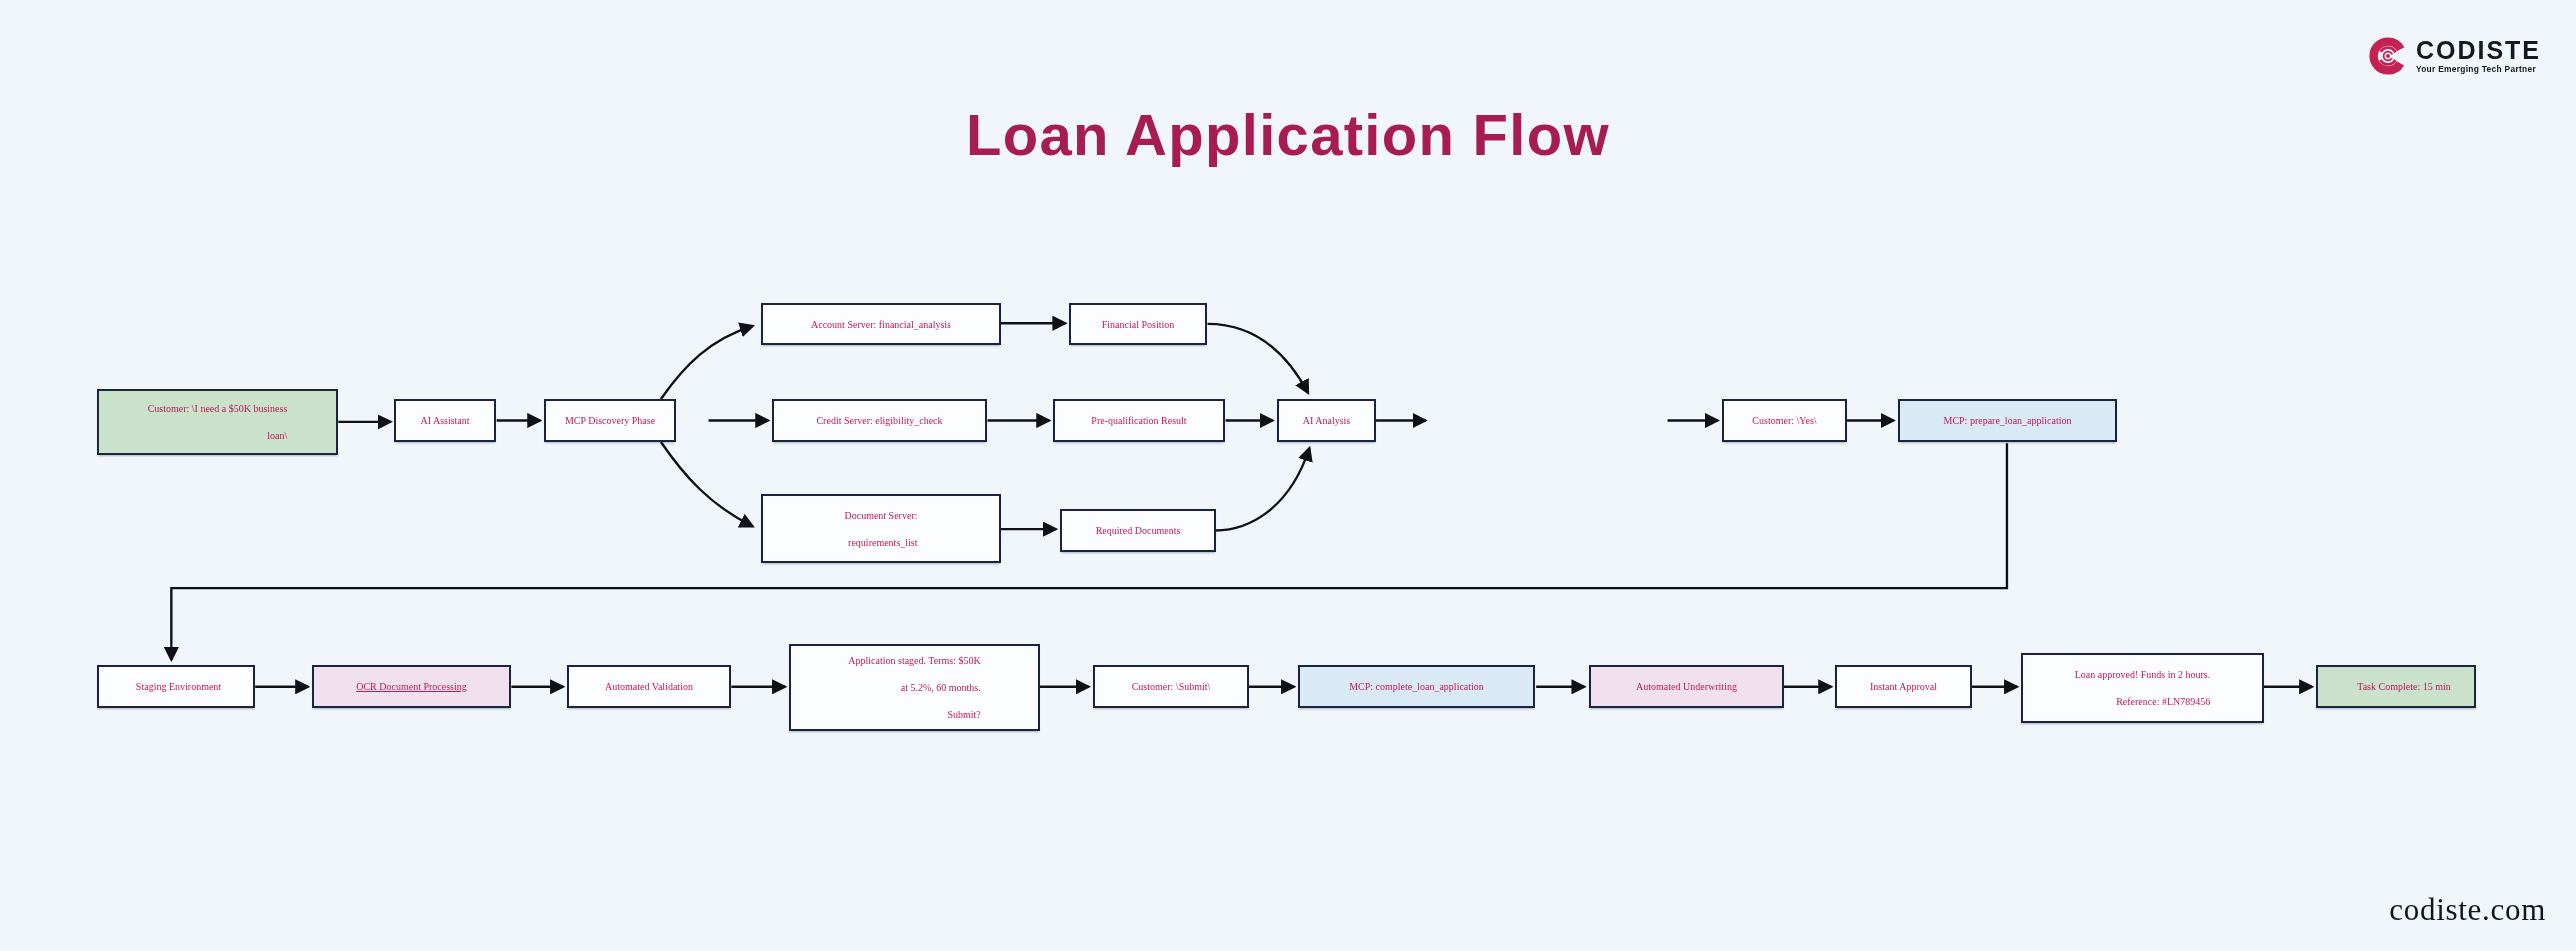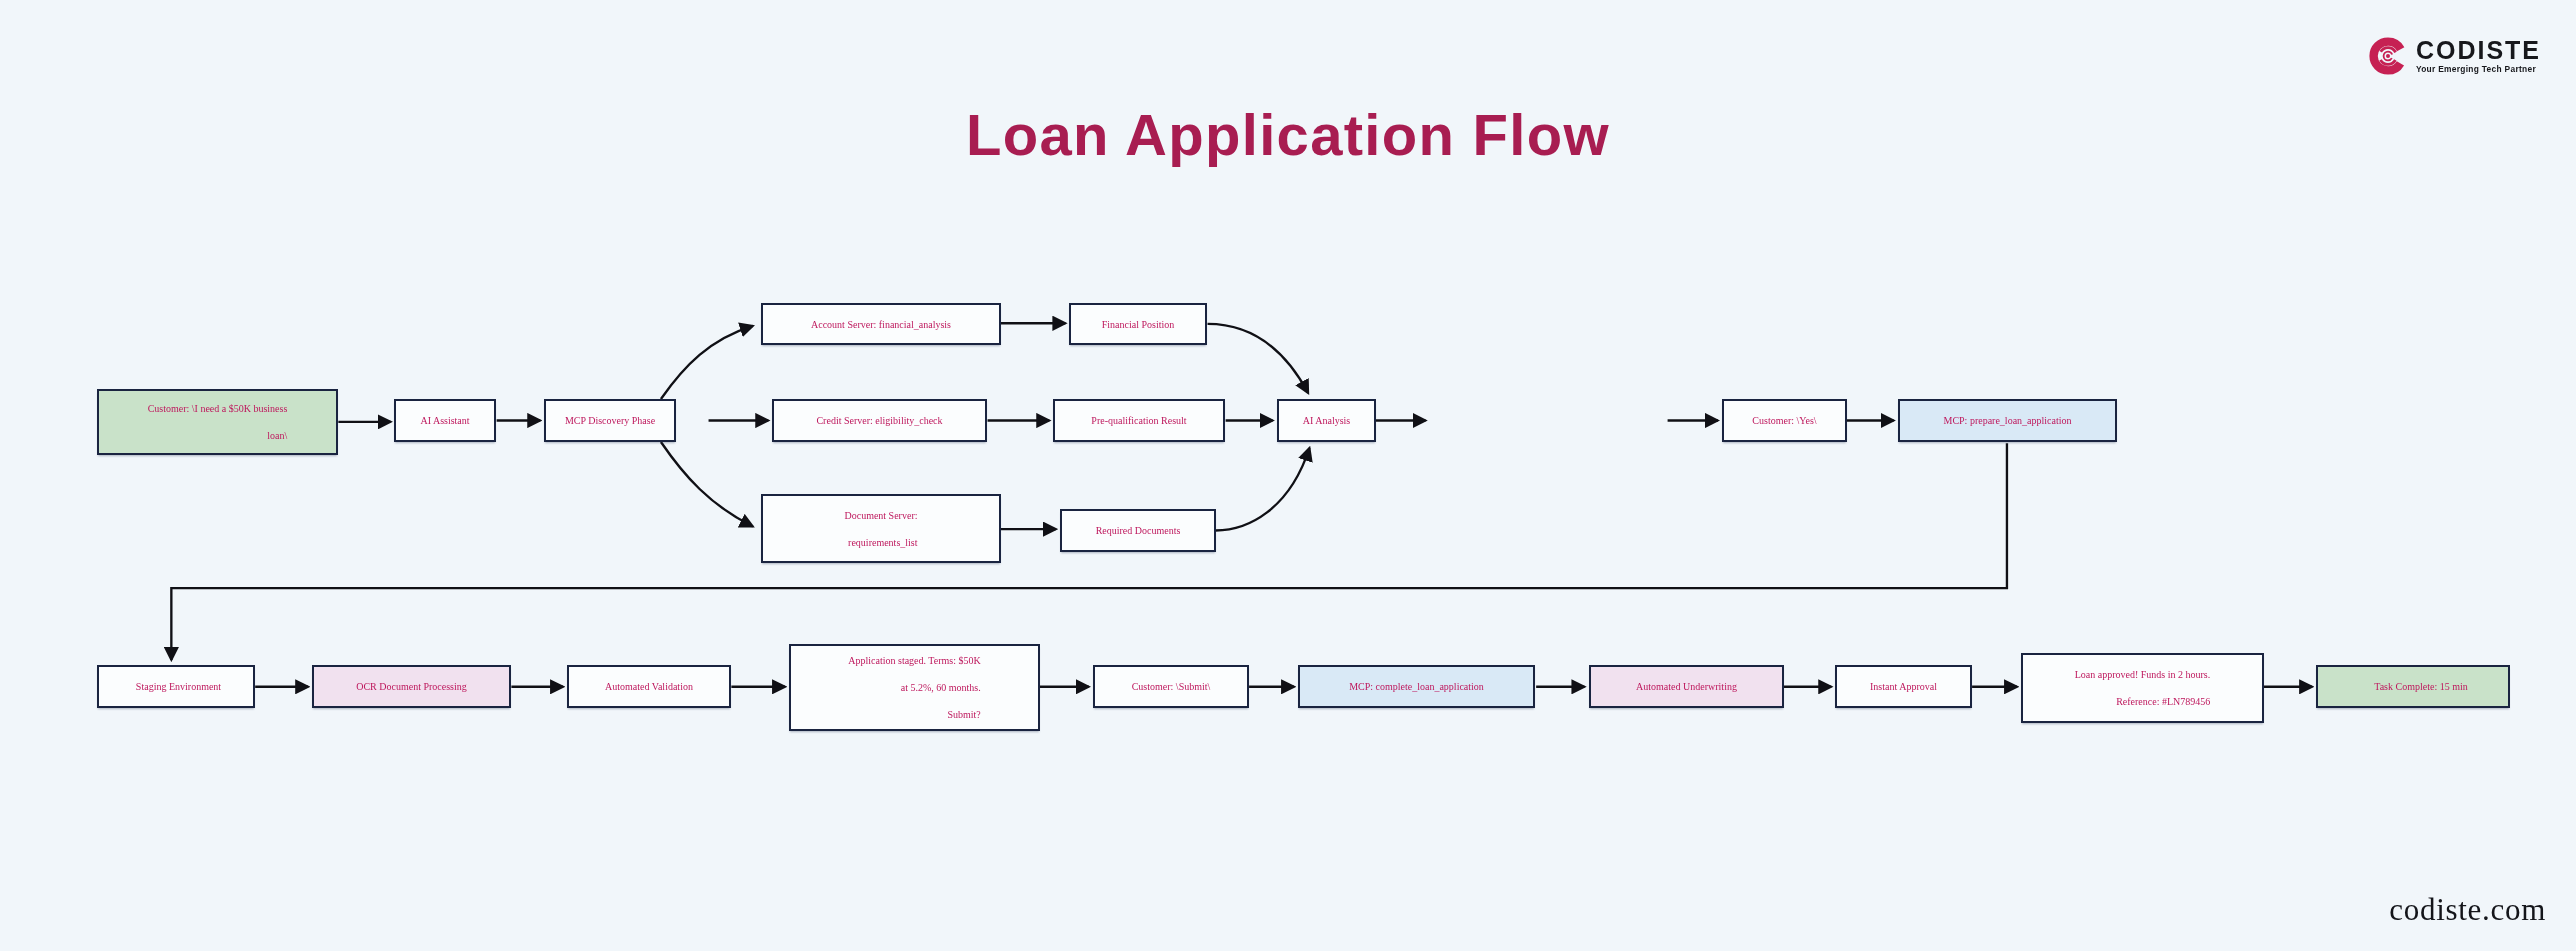--- a/index.html
+++ b/index.html
@@ -143,28 +143,28 @@
   <div class="node" style="left:1069px; top:303px; width:138px; height:42px;">Financial Position</div>
   <div class="node" style="left:772px; top:399px; width:215px; height:43px;">Credit Server: eligibility_check</div>
   <div class="node" style="left:1053px; top:399px; width:172px; height:43px;">Pre-qualification Result</div>
   <div class="node" style="left:761px; top:494px; width:240px; height:69px;">Document Server:
 requirements_list</div>
   <div class="node" style="left:1060px; top:509px; width:156px; height:43px;">Required Documents</div>
   <div class="node" style="left:1277px; top:399px; width:99px; height:43px;">AI Analysis</div>
   <div class="node" style="left:1722px; top:399px; width:125px; height:43px;">Customer: \Yes\</div>
   <div class="node blue" style="left:1898px; top:399px; width:219px; height:43px;">MCP: prepare_loan_application</div>
   <div class="node" style="left:97px;  top:665px; width:158px; height:43px;padding-left:9px;">Staging Environment</div>
-  <div class="node pink" style="left:312px;  top:665px; width:199px; height:43px;">OCR Document Processing</div>
+  <div class="node pink" style="left:312px;  top:665px; width:199px; height:43px;text-decoration:underline;">OCR Document Processing</div>
   <div class="node" style="left:567px;  top:665px; width:164px; height:43px;">Automated Validation</div>
   <div class="node" style="left:789px; top:644px; width:251px; height:87px;">Application staged. Terms: $50K
 at 5.2%, 60 months.
 Submit?</div>
   <div class="node" style="left:1093px; top:665px; width:156px; height:43px;">Customer: \Submit\</div>
   <div class="node blue" style="left:1298px; top:665px; width:237px; height:43px;">MCP: complete_loan_application</div>
   <div class="node pink" style="left:1589px; top:665px; width:195px; height:43px;">Automated Underwriting</div>
   <div class="node" style="left:1835px; top:665px; width:137px; height:43px;">Instant Approval</div>
   <div class="node" style="left:2021px; top:653px; width:243px; height:70px;">Loan approved! Funds in 2 hours.
 Reference: #LN789456</div>
-  <div class="node green" style="left:2316px; top:665px; width:194px; height:43px;padding-left:20px;">Task Complete: 15 min</div>
+  <div class="node green" style="left:2316px; top:665px; width:160px; height:43px;padding-left:20px;">Task Complete: 15 min</div>
 
   <div class="site-footer">codiste.com</div>
 </div>
 
 
 </body></html>

